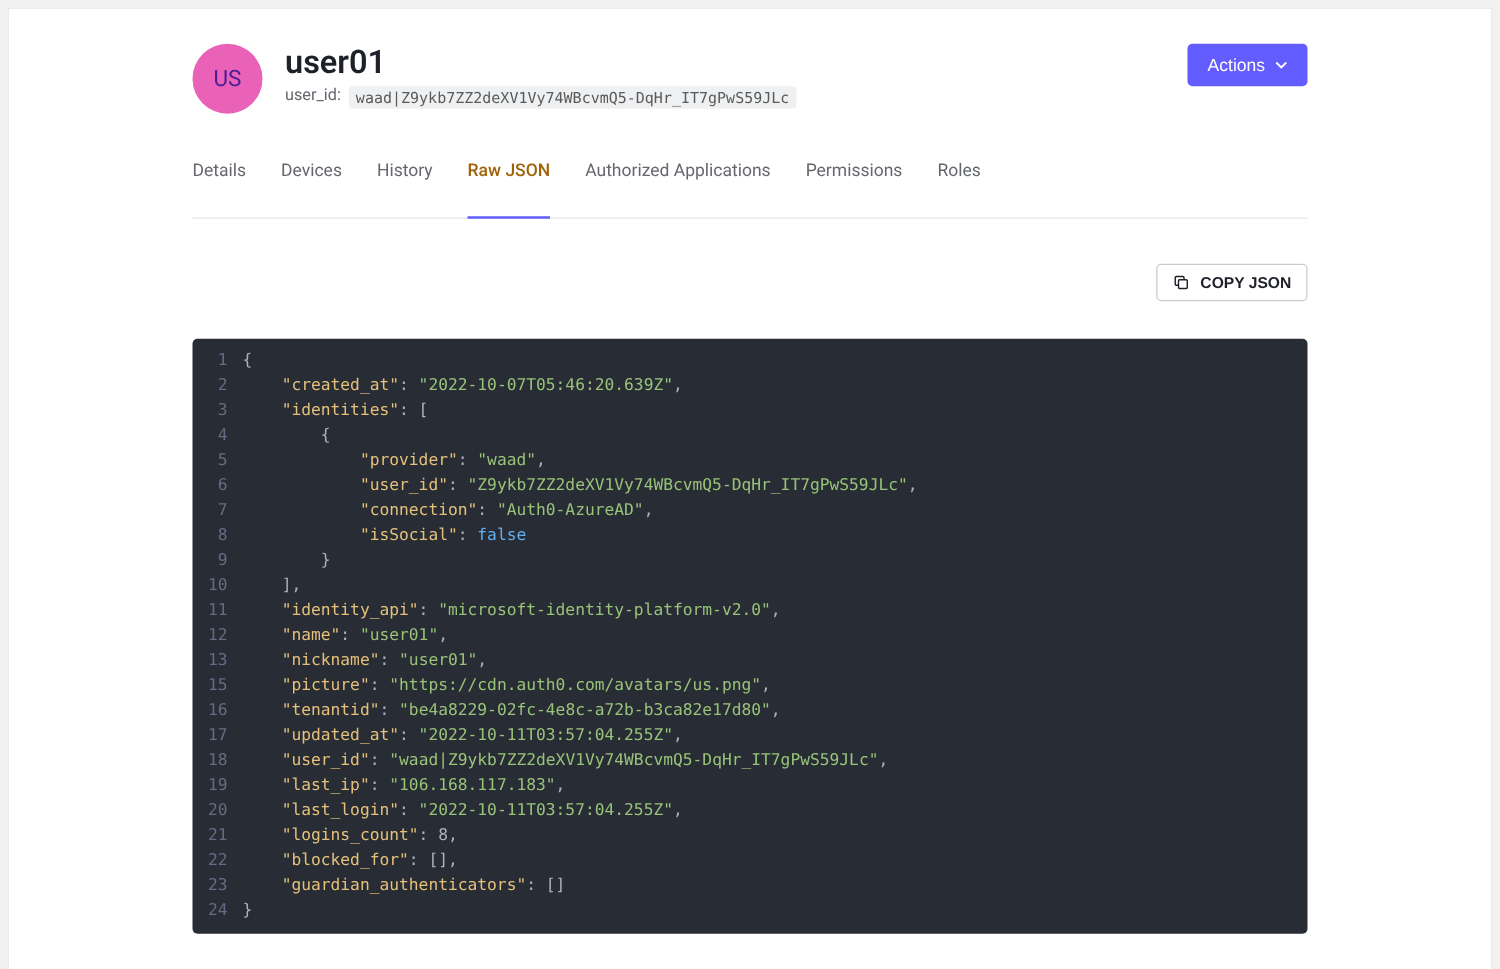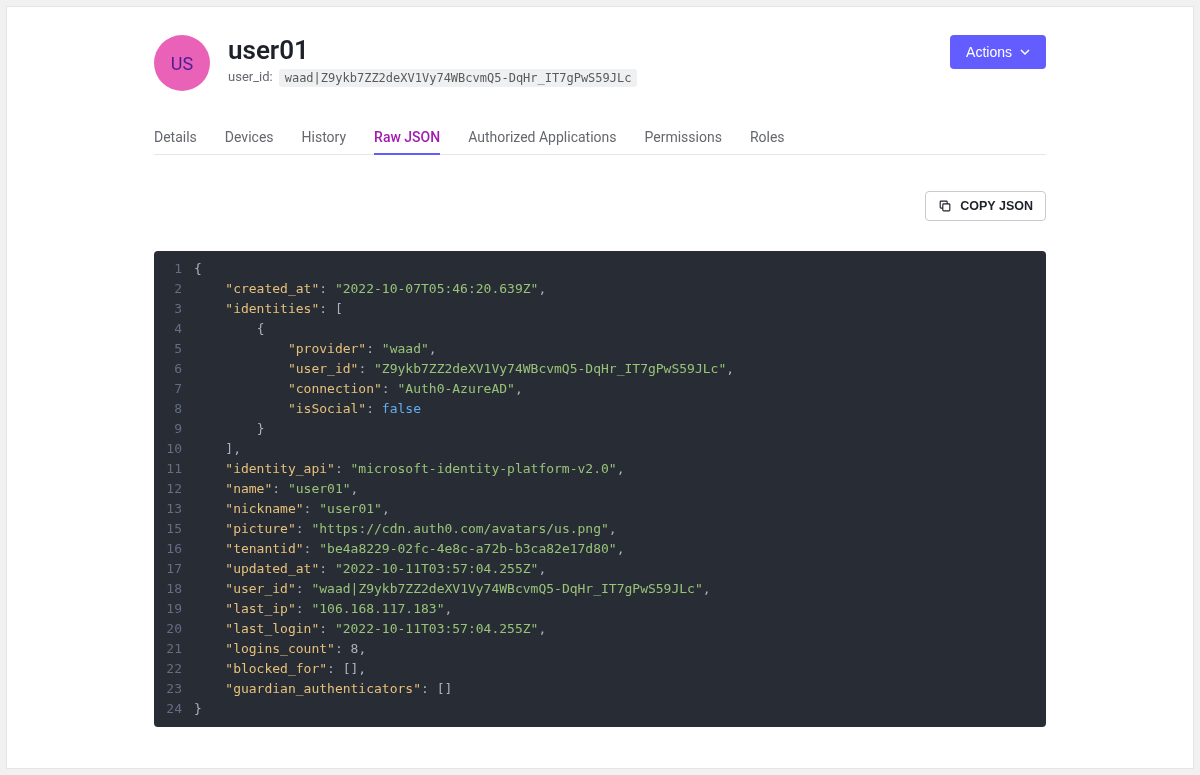--- a/index.html
+++ b/index.html
@@ -72,29 +72,29 @@
       gap: 8px;
     }
     .actions-btn svg { width: 10px; height: 10px; }
     .tabs {
       display: flex;
       gap: 28px;
       margin-top: 38px;
       border-bottom: 1px solid #e6e6e6;
     }
     .tab {
-      padding: 0 0 8px;
+      padding: 0 0 28px;
       font-size: 14px;
       color: #65676e;
       cursor: pointer;
       border-bottom: 2px solid transparent;
       margin-bottom: -1px;
     }
     .tab.active {
-      color: #a21caf;
+      color: #a16207;
       border-bottom-color: #635dff;
       font-weight: 500;
     }
     .copy-row {
       display: flex;
       justify-content: flex-end;
       margin-top: 36px;
       margin-bottom: 30px;
     }
     .copy-btn {

